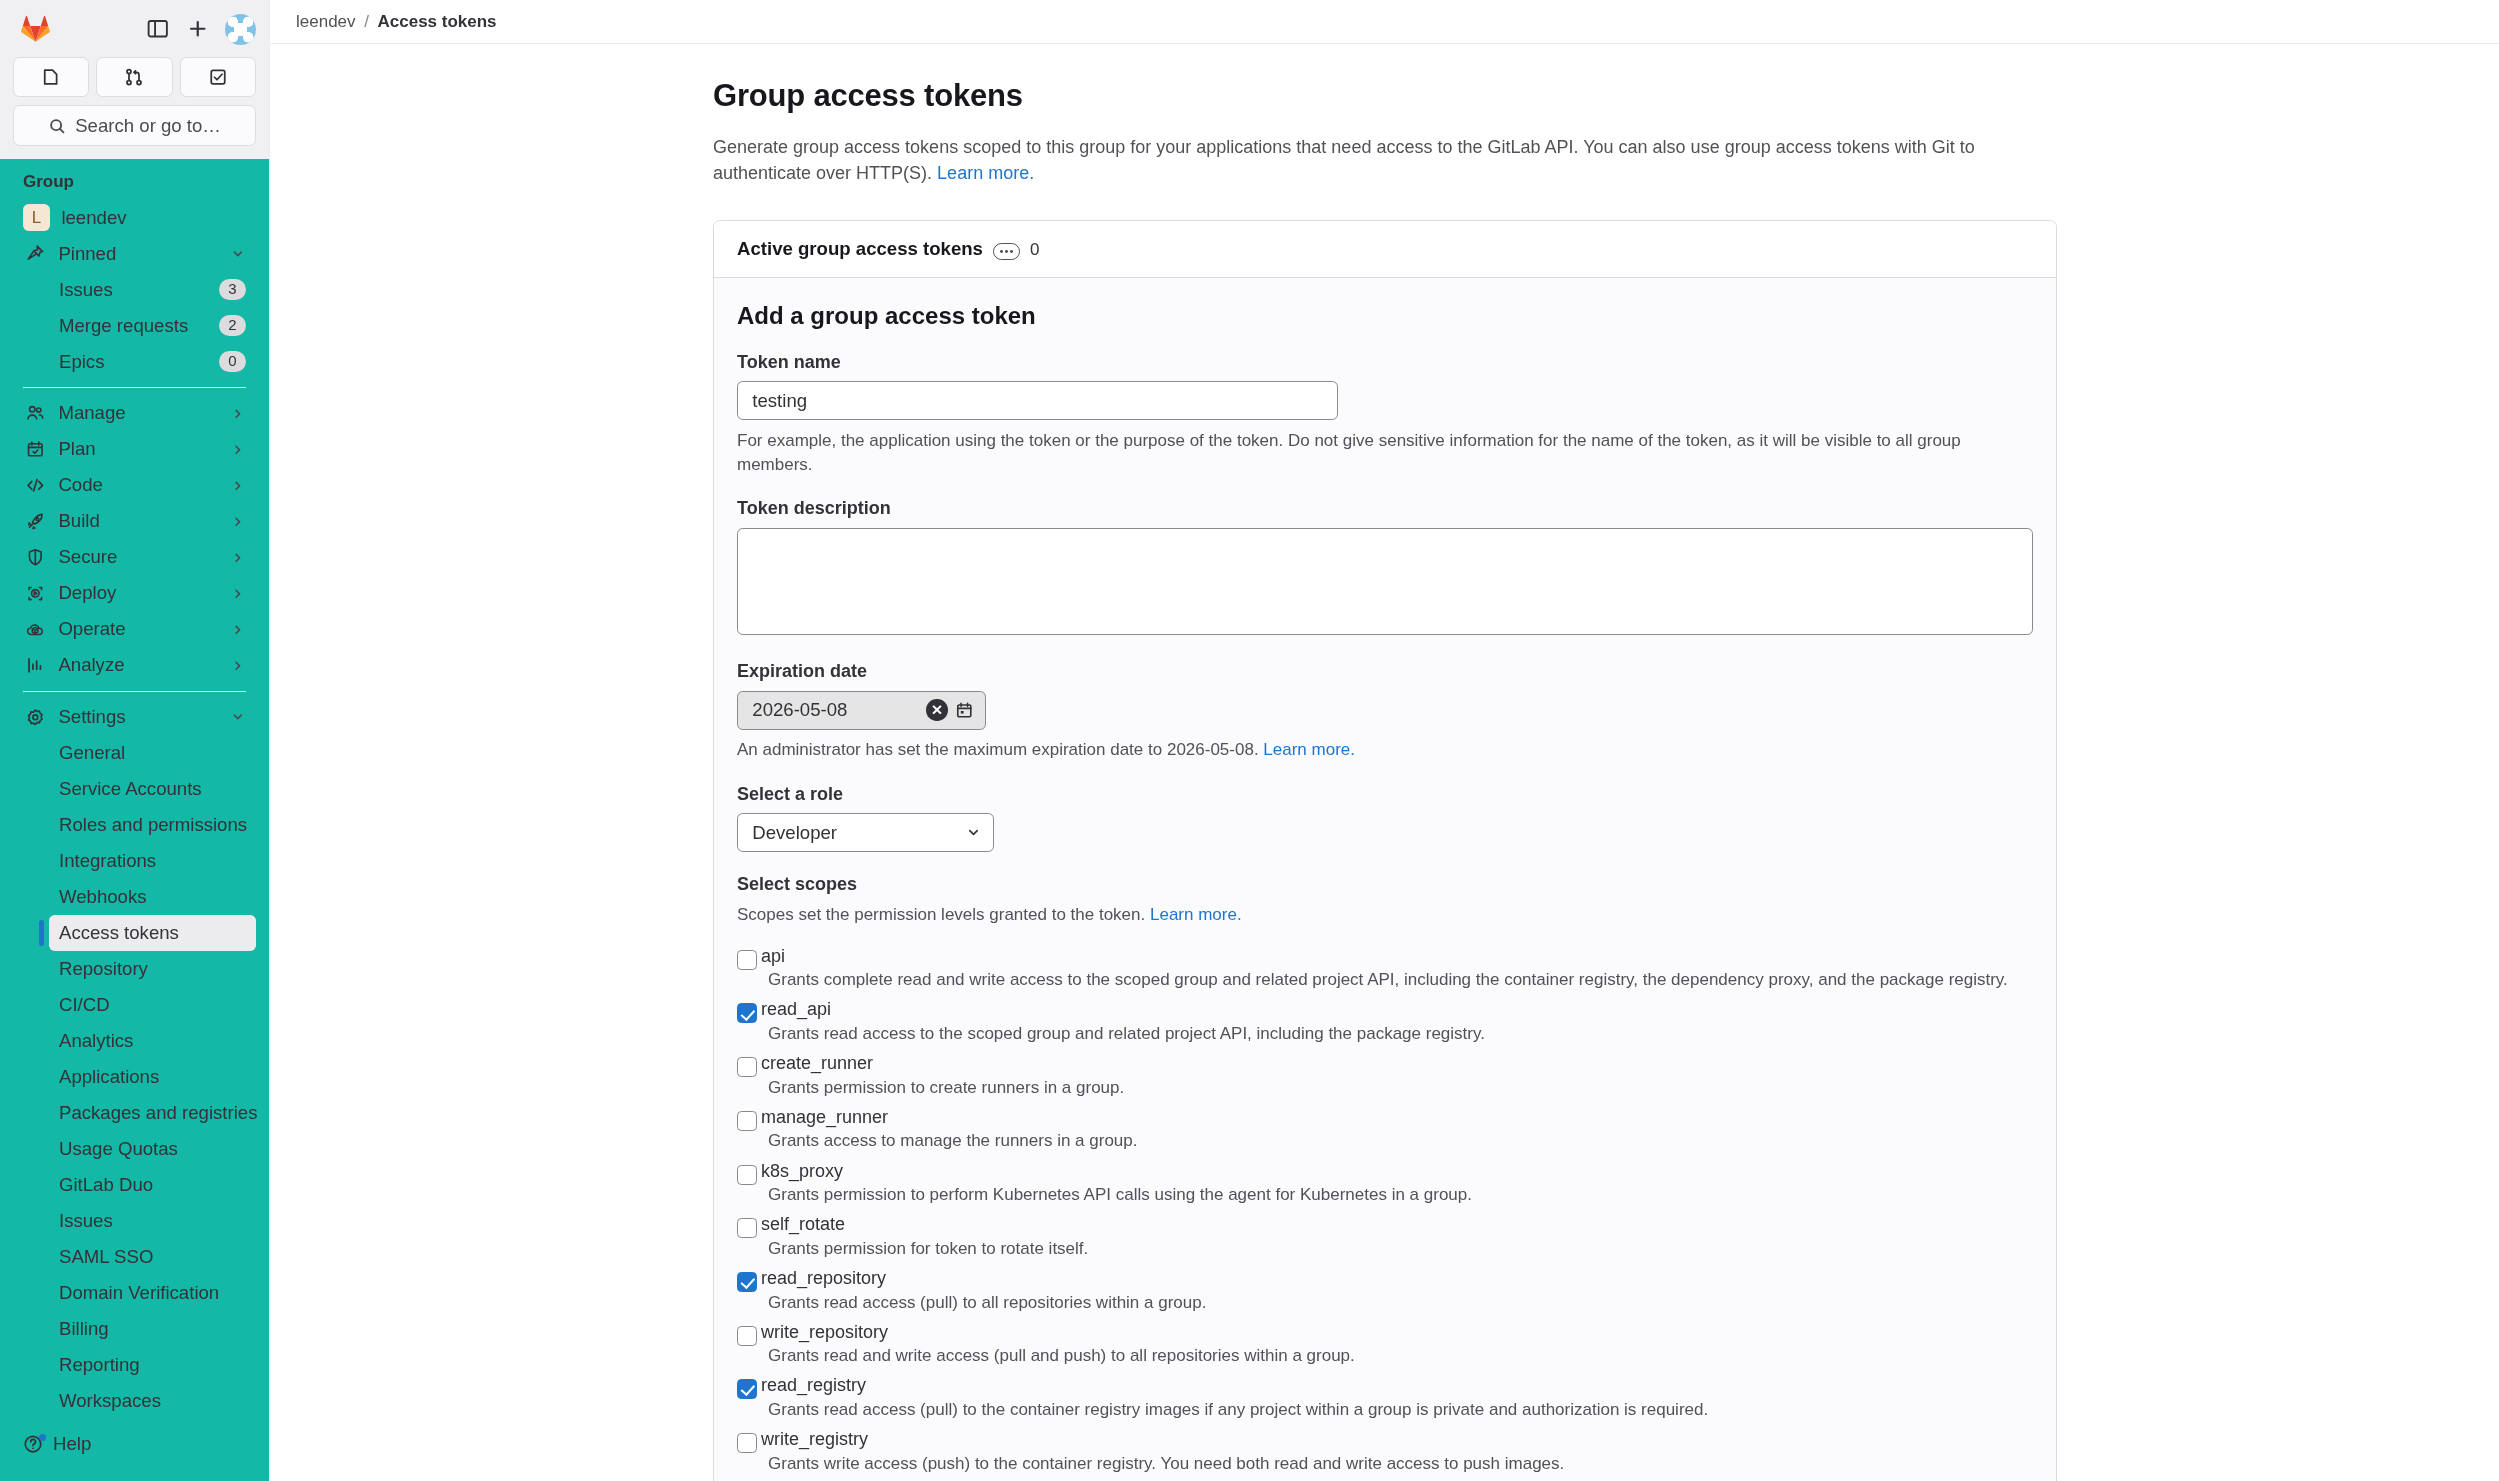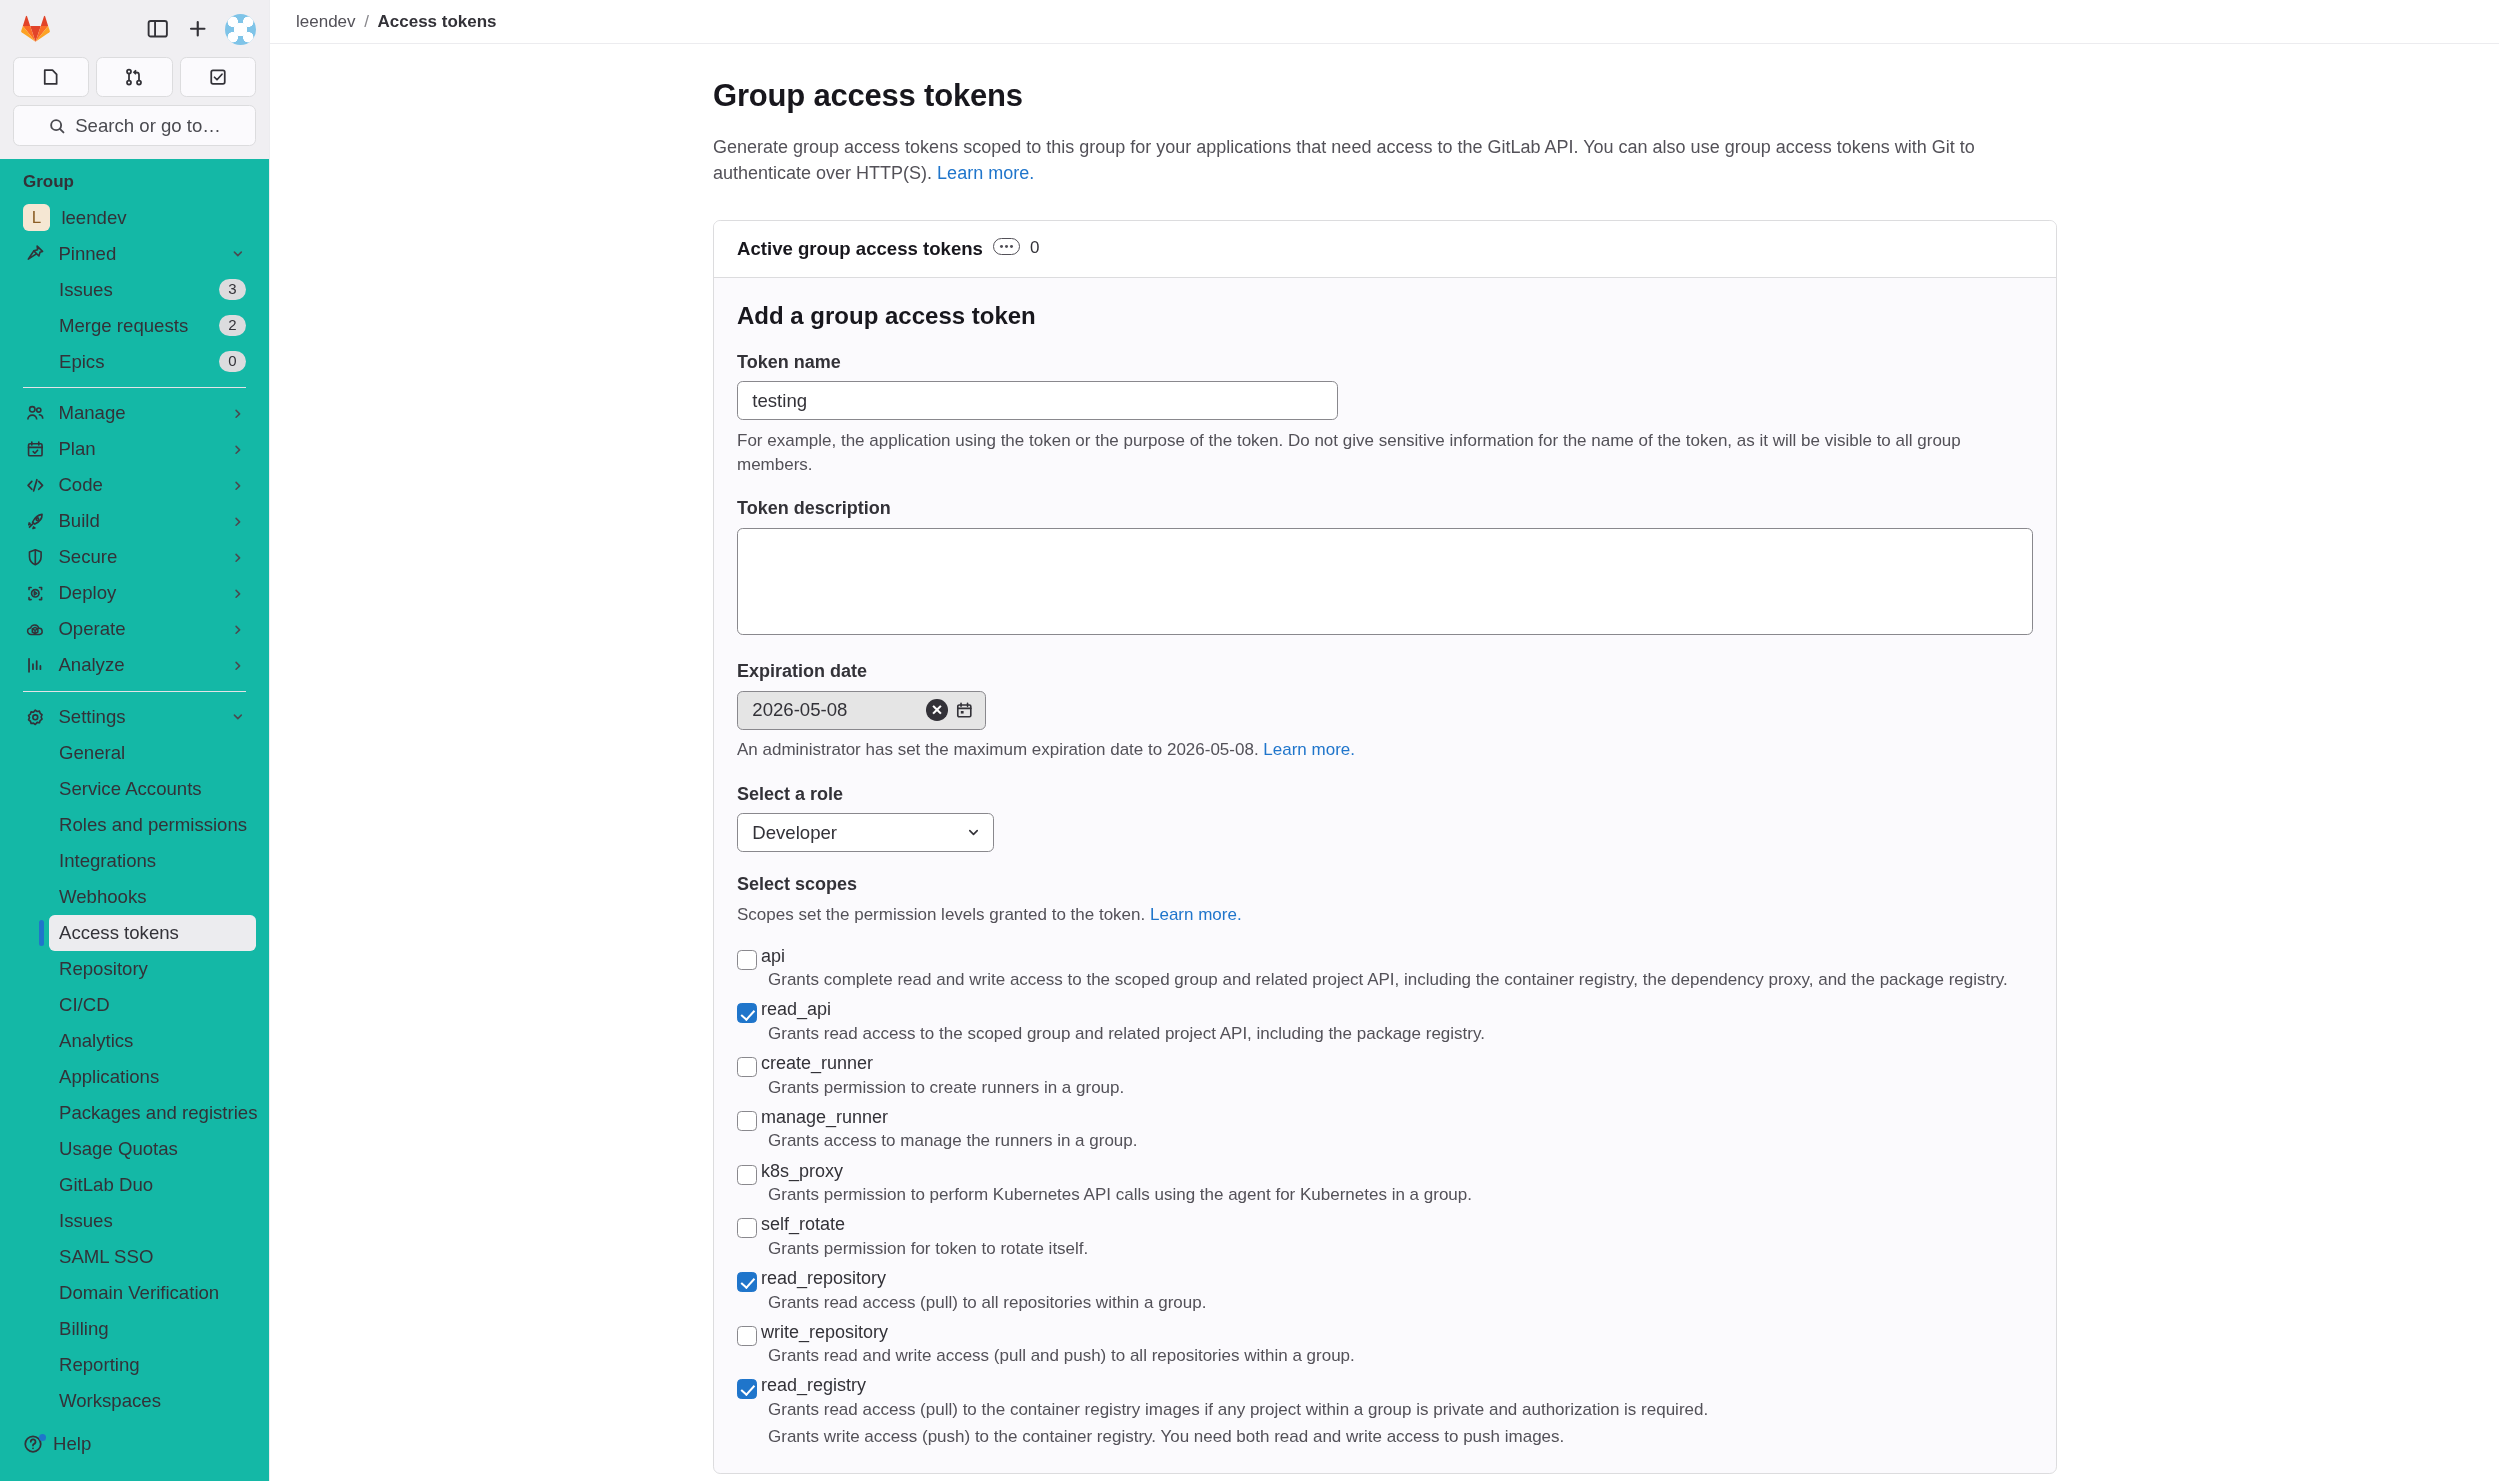--- a/index.html
+++ b/index.html
@@ -116,21 +116,21 @@
   h1.page-title { font-size: 31px; font-weight: 700; color: #18171d; letter-spacing: -0.2px; }
   .page-desc { margin-top: 20px; font-size: 18px; color: #535158; line-height: 1.45; }
   .page-desc a, .inline-link { color: #1f75cb; text-decoration: none; cursor: pointer; }
 
   .card {
     margin-top: 34px; border: 1.4px solid #dcdcde; border-radius: 7.2px;
     background: #fbfafd; overflow: hidden;
   }
   .card-header {
     background: #fff; border-bottom: 1.4px solid #dcdcde;
-    padding: 17px 23px; display: flex; align-items: flex-start; gap: 10px;
+    padding: 17px 23px; display: flex; align-items: flex-end; gap: 10px;
   }
   .card-header .ct { font-size: 18.6px; font-weight: 700; color: #18171d; }
   .badge-pill {
     display: inline-flex; align-items: center; justify-content: center;
     width: 27px; height: 17px; border: 1.4px solid #535158; border-radius: 10px;
     gap: 2.1px;
   }
   .badge-pill i { width: 2.9px; height: 2.9px; background: #535158; border-radius: 50%; display: block; }
   .badge-count { font-size: 17px; color: #333238; }
 
@@ -644,20 +644,24 @@
                 <div class="scope-desc">Grants read and write access (pull and push) to all repositories within a group.</div>
               </div>
               <div class="scope-row">
                 <div class="scope-head">
                   <span class="cbx checked"></span>
                   <span class="scope-name">read_registry</span>
                 </div>
                 <div class="scope-desc">Grants read access (pull) to the container registry images if any project within a group is private and authorization is required.</div>
               </div>
               <div class="scope-row">
+                <div class="scope-head">
+                  <span class="cbx"></span>
+                  <span class="scope-name">write_registry</span>
+                </div>
                 <div class="scope-desc">Grants write access (push) to the container registry. You need both read and write access to push images.</div>
               </div>
             </div>
 
           
         </div>
 
       </div>
 
     </div>

